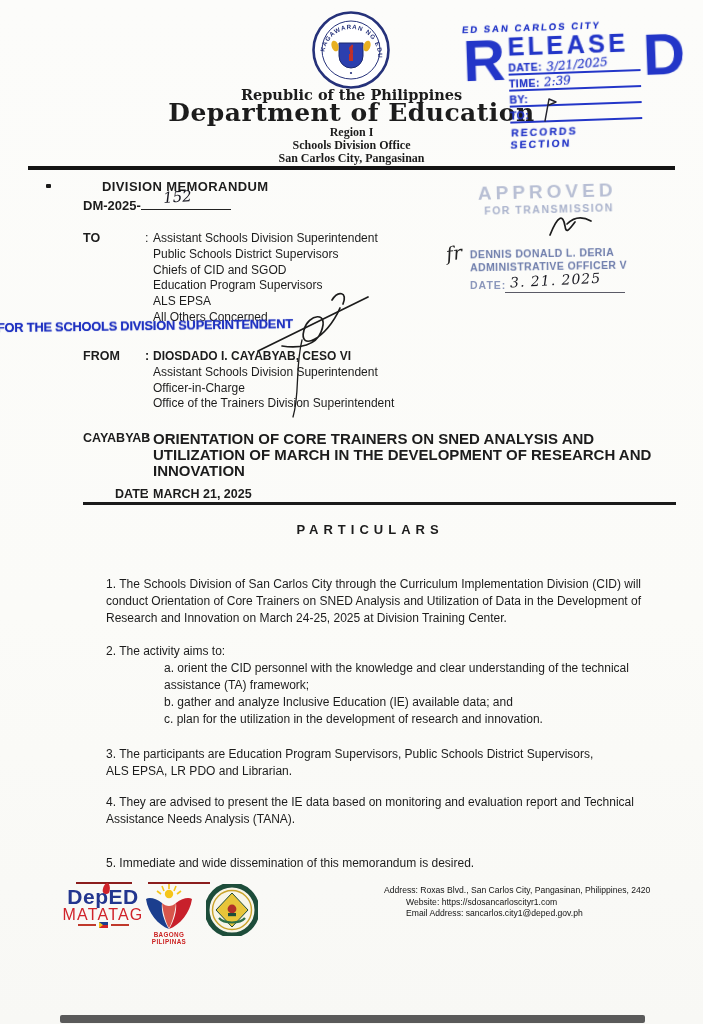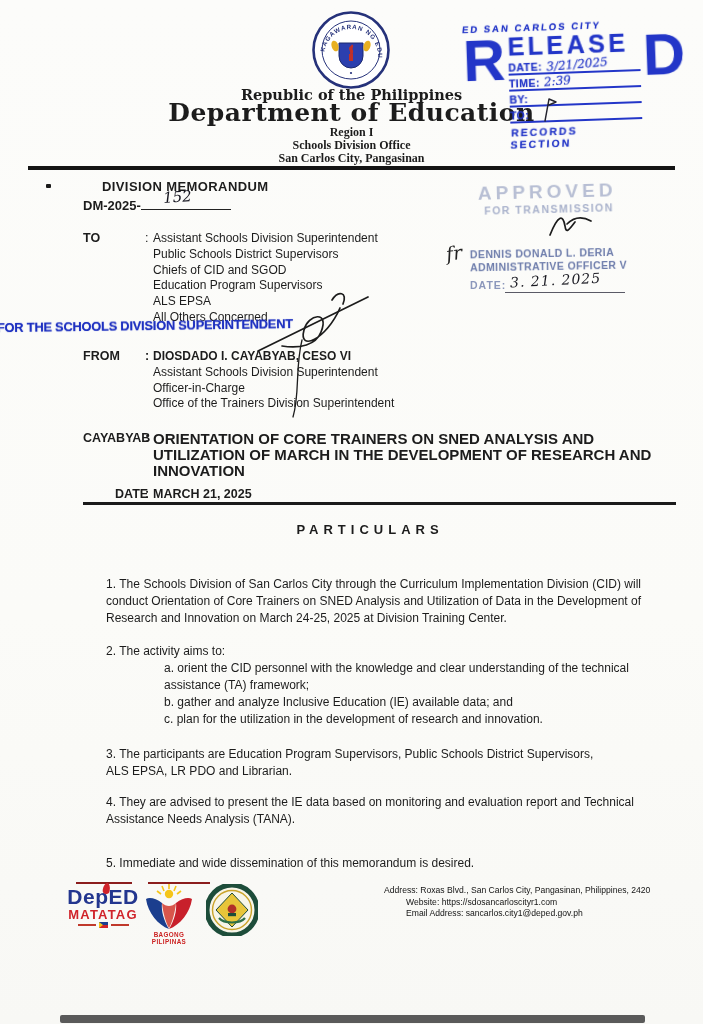--- a/index.html
+++ b/index.html
@@ -66,21 +66,21 @@
   .para{font-size:12px;line-height:17px;margin-top:39px;}
   .just{text-align:justify;}
 
   
   .deco-line-a{top:882px;left:76px;width:56px;height:2px;background:#8b1d1d;}
   .deco-line-b{top:882px;left:148px;width:62px;height:2px;background:#8b1d1d;}
   .deped-block{top:886px;left:62px;width:82px;text-align:center;}
   .deped-word{font-size:21px;font-weight:bold;color:#23368f;letter-spacing:.5px;position:relative;line-height:22px;}
   .flame{position:absolute;top:-3px;left:41px;width:7px;height:11px;background:#d0232a;
          border-radius:50% 50% 50% 50%/65% 65% 35% 35%;transform:rotate(10deg);}
-  .matatag{font-size:13px;font-weight:bold;color:#d0232a;letter-spacing:1.2px;line-height:13px;}
+  .matatag{font-size:16px;font-weight:normal;color:#d0232a;letter-spacing:1.2px;line-height:13px;}
   .flag-row{display:flex;align-items:center;justify-content:center;gap:3px;margin-top:1px;}
   .flag-bar{width:18px;height:1.5px;background:#c0392b;}
   .mini-flag{width:9px;height:6px;background:linear-gradient(180deg,#1b3e8e 50%,#d0232a 50%);position:relative;}
   .mini-flag:before{content:"";position:absolute;left:0;top:0;border-top:3px solid transparent;
                     border-bottom:3px solid transparent;border-left:4px solid #f5c518;}
   .bagong-block{top:883px;left:138px;width:62px;text-align:center;}
   .bagong-cap{font-size:6.3px;font-weight:bold;color:#c22;letter-spacing:.4px;margin-top:0px;}
   .sdo-seal{top:884px;left:206px;}
   .addr{top:885px;left:384px;font-size:8.6px;line-height:11.5px;color:#141414;}
   .addr .ind{margin-left:22px;}

